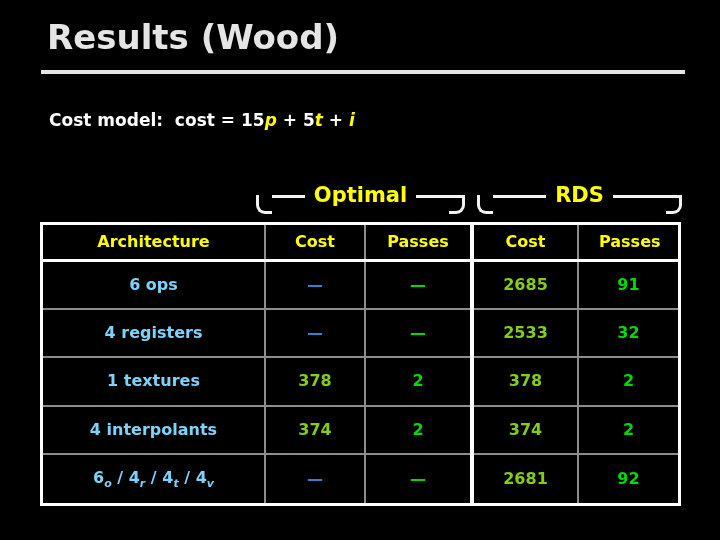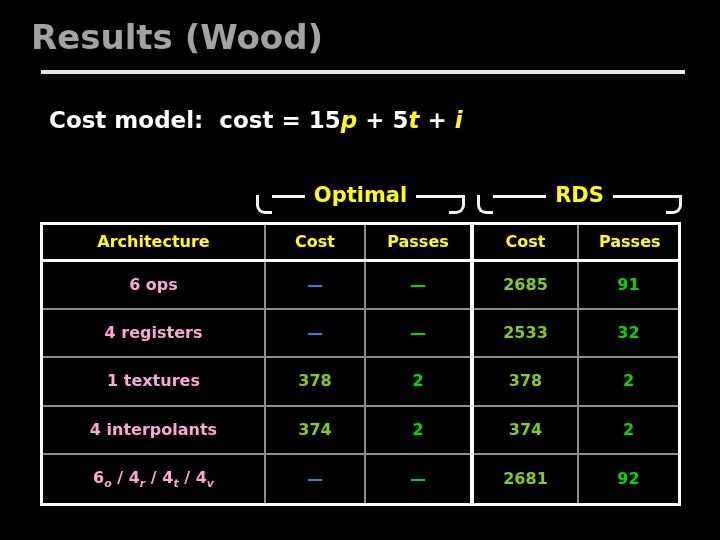--- a/index.html
+++ b/index.html
@@ -16,23 +16,23 @@
   }
   .slide {
     position: absolute;
     inset: 0;
     background: #000000;
   }
 
   
   .title {
     position: absolute;
-    left: 31px;
+    left: 47px;
     top: 16px;
-    color: #a3a3a3;
+    color: #e5e5e5;
     font-size: 34px;
     font-weight: bold;
     letter-spacing: 0px;
     line-height: 42px;
     white-space: nowrap;
   }
   .title-rule {
     position: absolute;
     left: 41px;
     top: 70px;
@@ -40,21 +40,21 @@
     height: 4px;
     background: #e6e6e6;
   }
 
   
   .costmodel {
     position: absolute;
     left: 49px;
     top: 107px;
     color: #ffffff;
-    font-size: 23px;
+    font-size: 17px;
     font-weight: bold;
     white-space: pre;
     line-height: 26px;
   }
   .costmodel .var {
     color: #ffff00;
     font-style: italic;
   }
 
   
@@ -148,21 +148,21 @@
 
   
   table.results thead th {
     color: #ffff00;
     border-bottom: 3px solid #ffffff;
     border-top: none;
   }
   th.col-arch, td.col-arch {
     text-align: left;
     padding-left: 11px;
-    color: #f9a8d4;
+    color: #7dd3fc;
   }
   
   .grp-sep { border-left: 4px solid #ffffff; }
 
   col.c-arch  { width: 222px; }
   col.c-ocost { width: 100px; }
   col.c-opass { width: 107px; }
   col.c-rcost { width: 106px; }
   col.c-rpass { width: 100px; }
 

